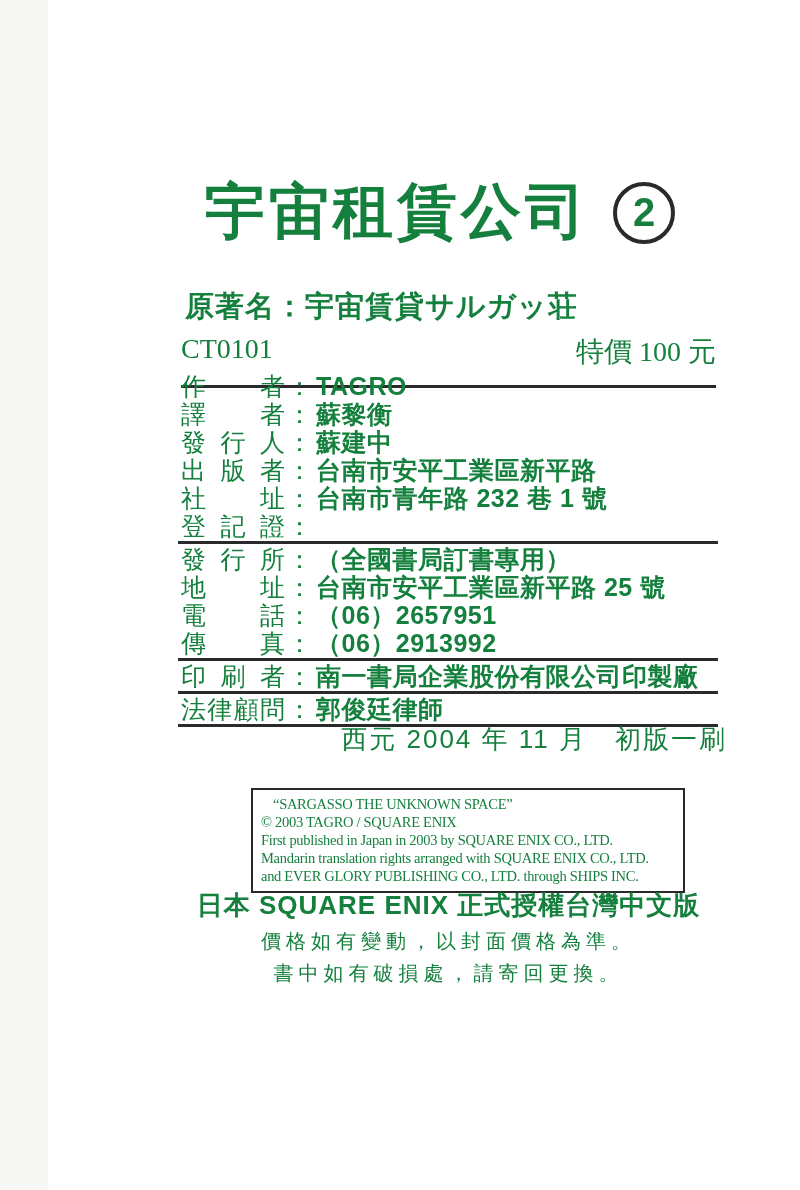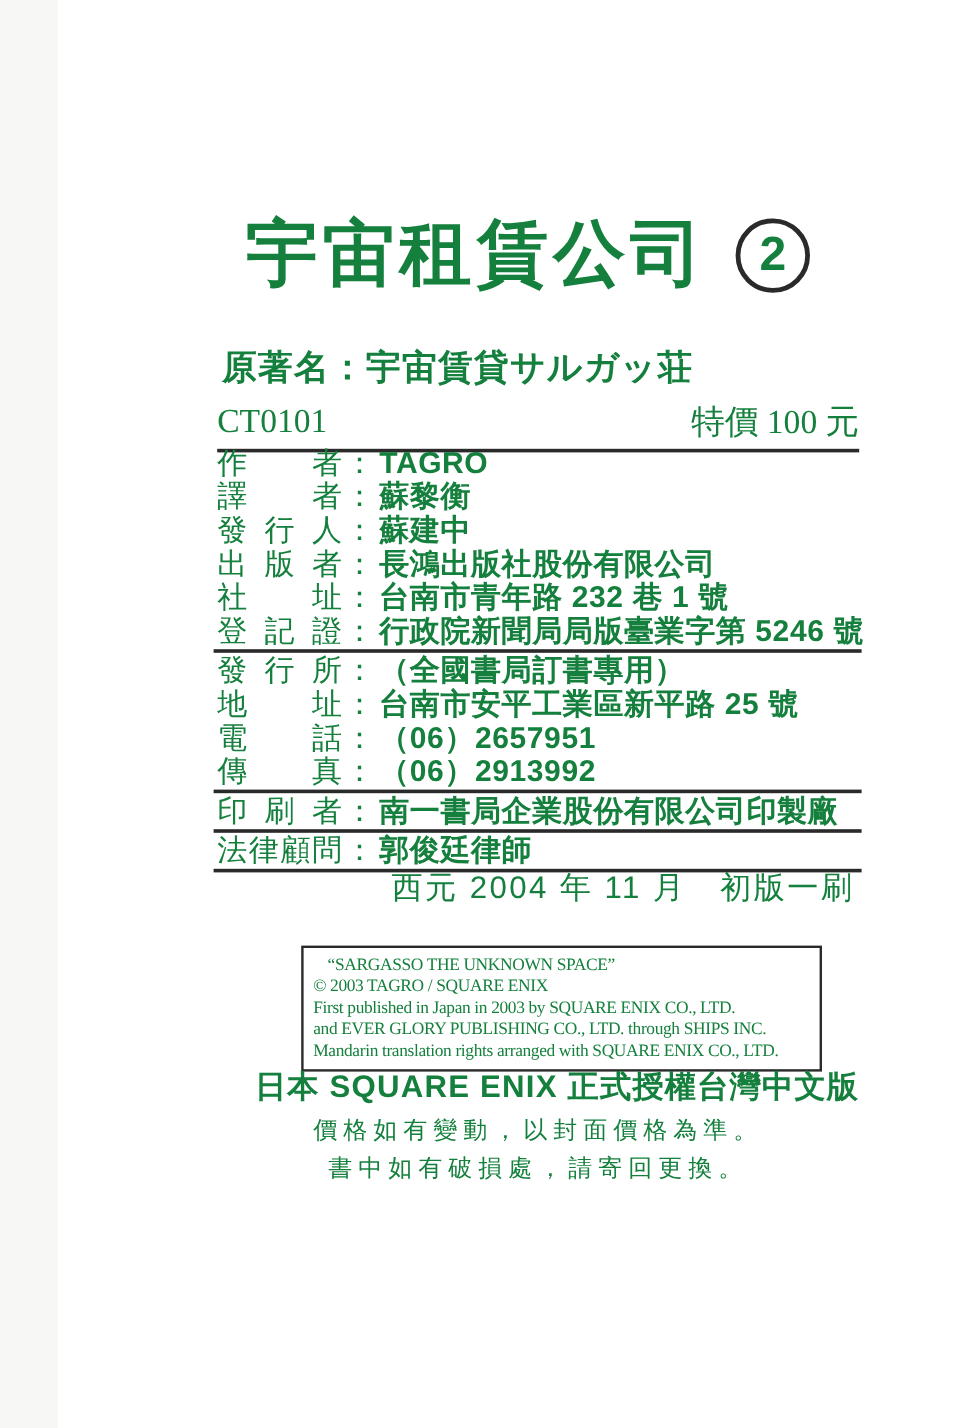--- a/index.html
+++ b/index.html
@@ -30,61 +30,61 @@
 
   
   .orig-title{
     position:absolute;left:137px;top:287px;
     font-size:29px;font-weight:700;letter-spacing:1px;white-space:nowrap;
   }
 
   
   .price-row{
     position:absolute;left:133px;top:333px;width:535px;
-    display:flex;justify-content:space-between;align-items:center;
+    display:flex;justify-content:space-between;align-items:flex-start;
     font-family:"Liberation Serif","DejaVu Serif",serif;
     font-size:28px;
-    border-bottom:3px solid #2a2a2a;padding-bottom:3px;
+    border-bottom:3px solid #2a2a2a;padding-bottom:14px;
   }
 
   
   .ctable{position:absolute;left:133px;top:372px;width:535px;}
   .crow{
     display:flex;align-items:baseline;
     height:28px;line-height:28px;font-size:25px;white-space:nowrap;
   }
   .clabel{
     display:flex;justify-content:space-between;
     width:104px;flex:0 0 auto;
   }
   .ccolon{flex:0 0 auto;margin:0 4px 0 2px;}
   .cvalue{flex:1 1 auto;letter-spacing:0.5px;font-weight:bold;}
   .hrule{height:3px;background:#2a2a2a;margin:1px 0 1px -3px;width:540px;}
 
   
   .edition{
-    position:absolute;left:129px;top:722px;width:535px;
+    position:absolute;left:144px;top:722px;width:535px;
     text-align:right;font-size:26px;letter-spacing:2px;white-space:nowrap;
   }
 
   
   .lbox{
     position:absolute;left:203px;top:788px;width:414px;
     border:2px solid #2a2a2a;
     padding:5px 8px 6px 8px;
     font-family:"Liberation Serif","DejaVu Serif",serif;
     font-size:14.5px;line-height:18px;letter-spacing:-0.3px;
     overflow:hidden;
   }
   .lbox .lline{white-space:nowrap;}
   .lbox .lline:first-child{padding-left:12px;}
 
   
   .footer{position:absolute;left:133px;top:888px;width:535px;text-align:center;}
-  .auth-line{font-size:26px;font-weight:700;letter-spacing:1px;white-space:nowrap;text-align:right;}
+  .auth-line{font-size:26px;font-weight:700;letter-spacing:1px;white-space:nowrap;}
   .rights-line{font-size:27px;font-weight:700;letter-spacing:3px;margin-top:2px;white-space:nowrap;}
   .note-line{
     font-family:Liberation Sans, sans-serif;
     font-size:20px;letter-spacing:5px;margin-top:5px;white-space:nowrap;
   }
 </style>
 </head>
 <body>
 
 <div class="page">
@@ -127,38 +127,37 @@
         <span class="ccolon">：</span>
         <span class="cvalue">蘇建中</span>
       </div>
       <div class="crow">
         <span class="clabel">
           <span>出</span>
           <span>版</span>
           <span>者</span>
         </span>
         <span class="ccolon">：</span>
-        <span class="cvalue">長鴻出版社股份有限公司</span>
+        <span class="cvalue">台南市安平工業區新平路</span>
       </div>
       <div class="crow">
         <span class="clabel">
           <span>社</span>
           <span>址</span>
         </span>
         <span class="ccolon">：</span>
         <span class="cvalue">台南市青年路 232 巷 1 號</span>
       </div>
       <div class="crow">
         <span class="clabel">
           <span>登</span>
           <span>記</span>
           <span>證</span>
         </span>
         <span class="ccolon">：</span>
-        <span class="cvalue">行政院新聞局局版臺業字第 5246 號</span>
       </div>
       <div class="hrule"></div>
       <div class="crow">
         <span class="clabel">
           <span>發</span>
           <span>行</span>
           <span>所</span>
         </span>
         <span class="ccolon">：</span>
         <span class="cvalue">（全國書局訂書專用）</span>
@@ -210,22 +209,22 @@
       </div>
       <div class="hrule"></div>
     </div>
 
   <div class="edition">西元 2004 年 11 月　初版一刷</div>
 
   <div class="lbox">
       <div class="lline">“SARGASSO THE UNKNOWN SPACE”</div>
       <div class="lline">© 2003 TAGRO / SQUARE ENIX</div>
       <div class="lline">First published in Japan in 2003 by SQUARE ENIX CO., LTD.</div>
+      <div class="lline">Mandarin translation rights arranged with SQUARE ENIX CO., LTD.</div>
       <div class="lline">and EVER GLORY PUBLISHING CO., LTD. through SHIPS INC.</div>
-      <div class="lline">Mandarin translation rights arranged with SQUARE ENIX CO., LTD.</div>
     </div>
 
   <div class="footer">
     <div class="auth-line">日本 SQUARE ENIX 正式授權台灣中文版</div>
     <div class="note-line">價格如有變動，以封面價格為準。</div>
     <div class="note-line">書中如有破損處，請寄回更換。</div>
   </div>
 
 </div>
 

